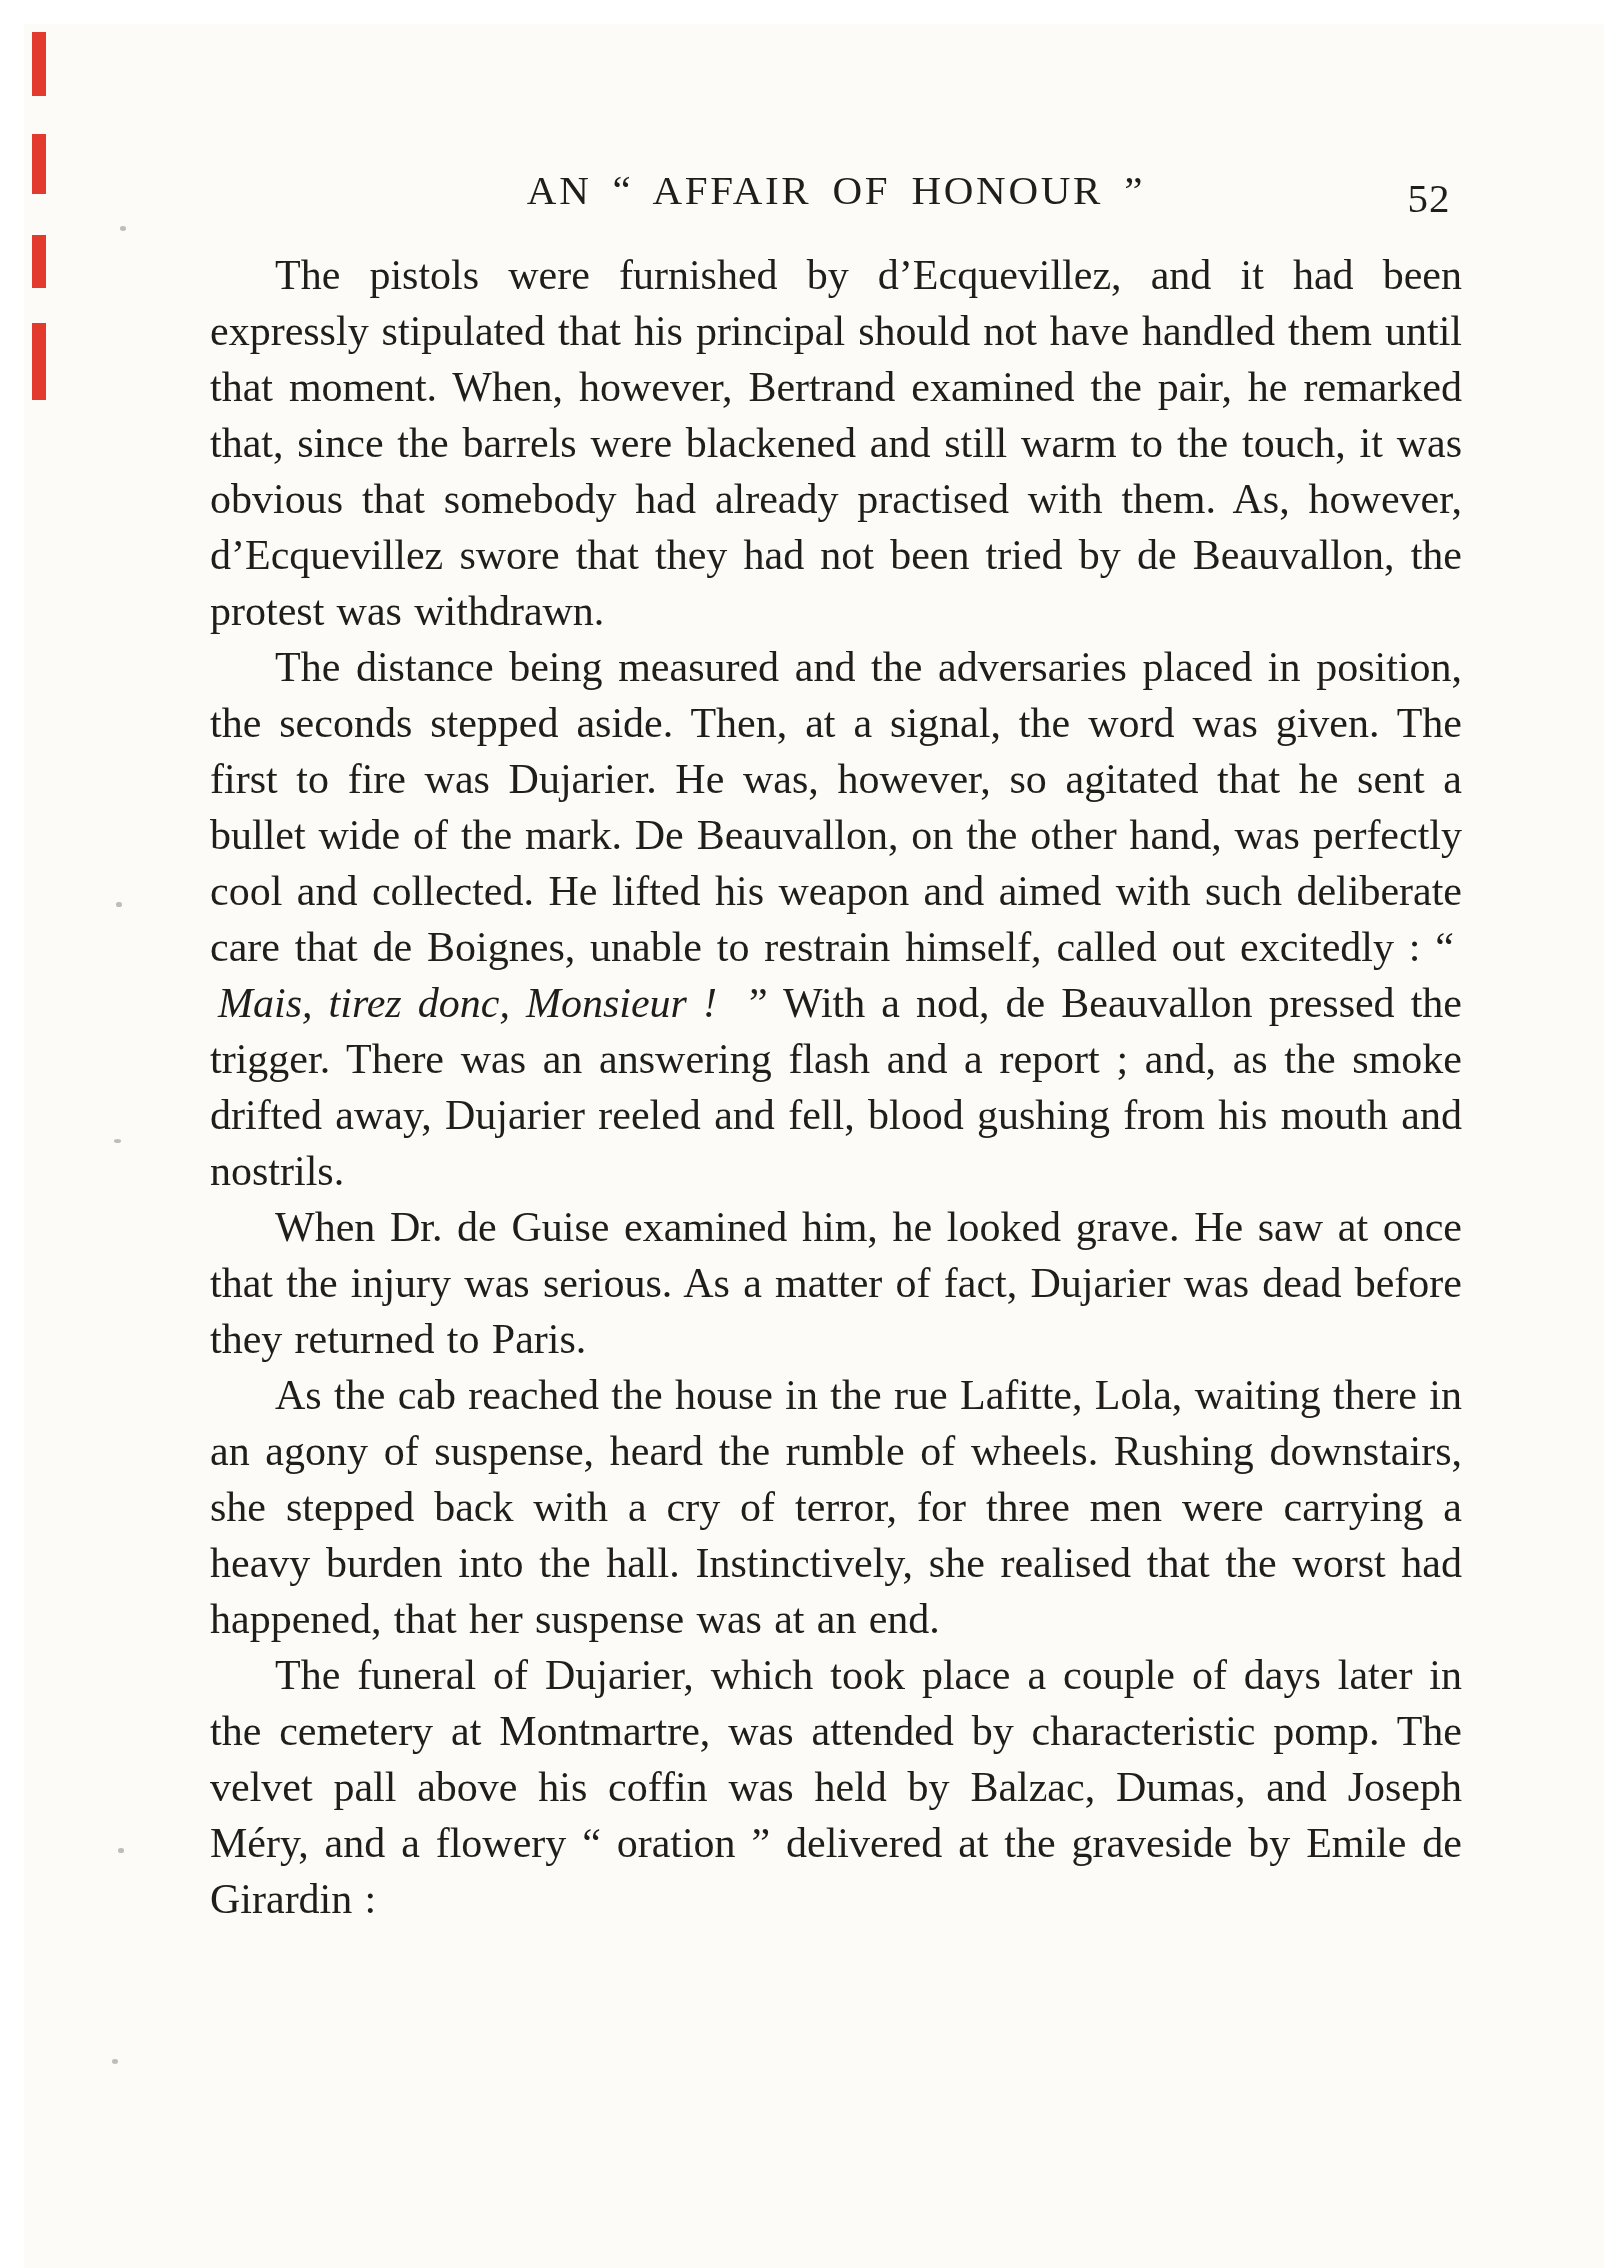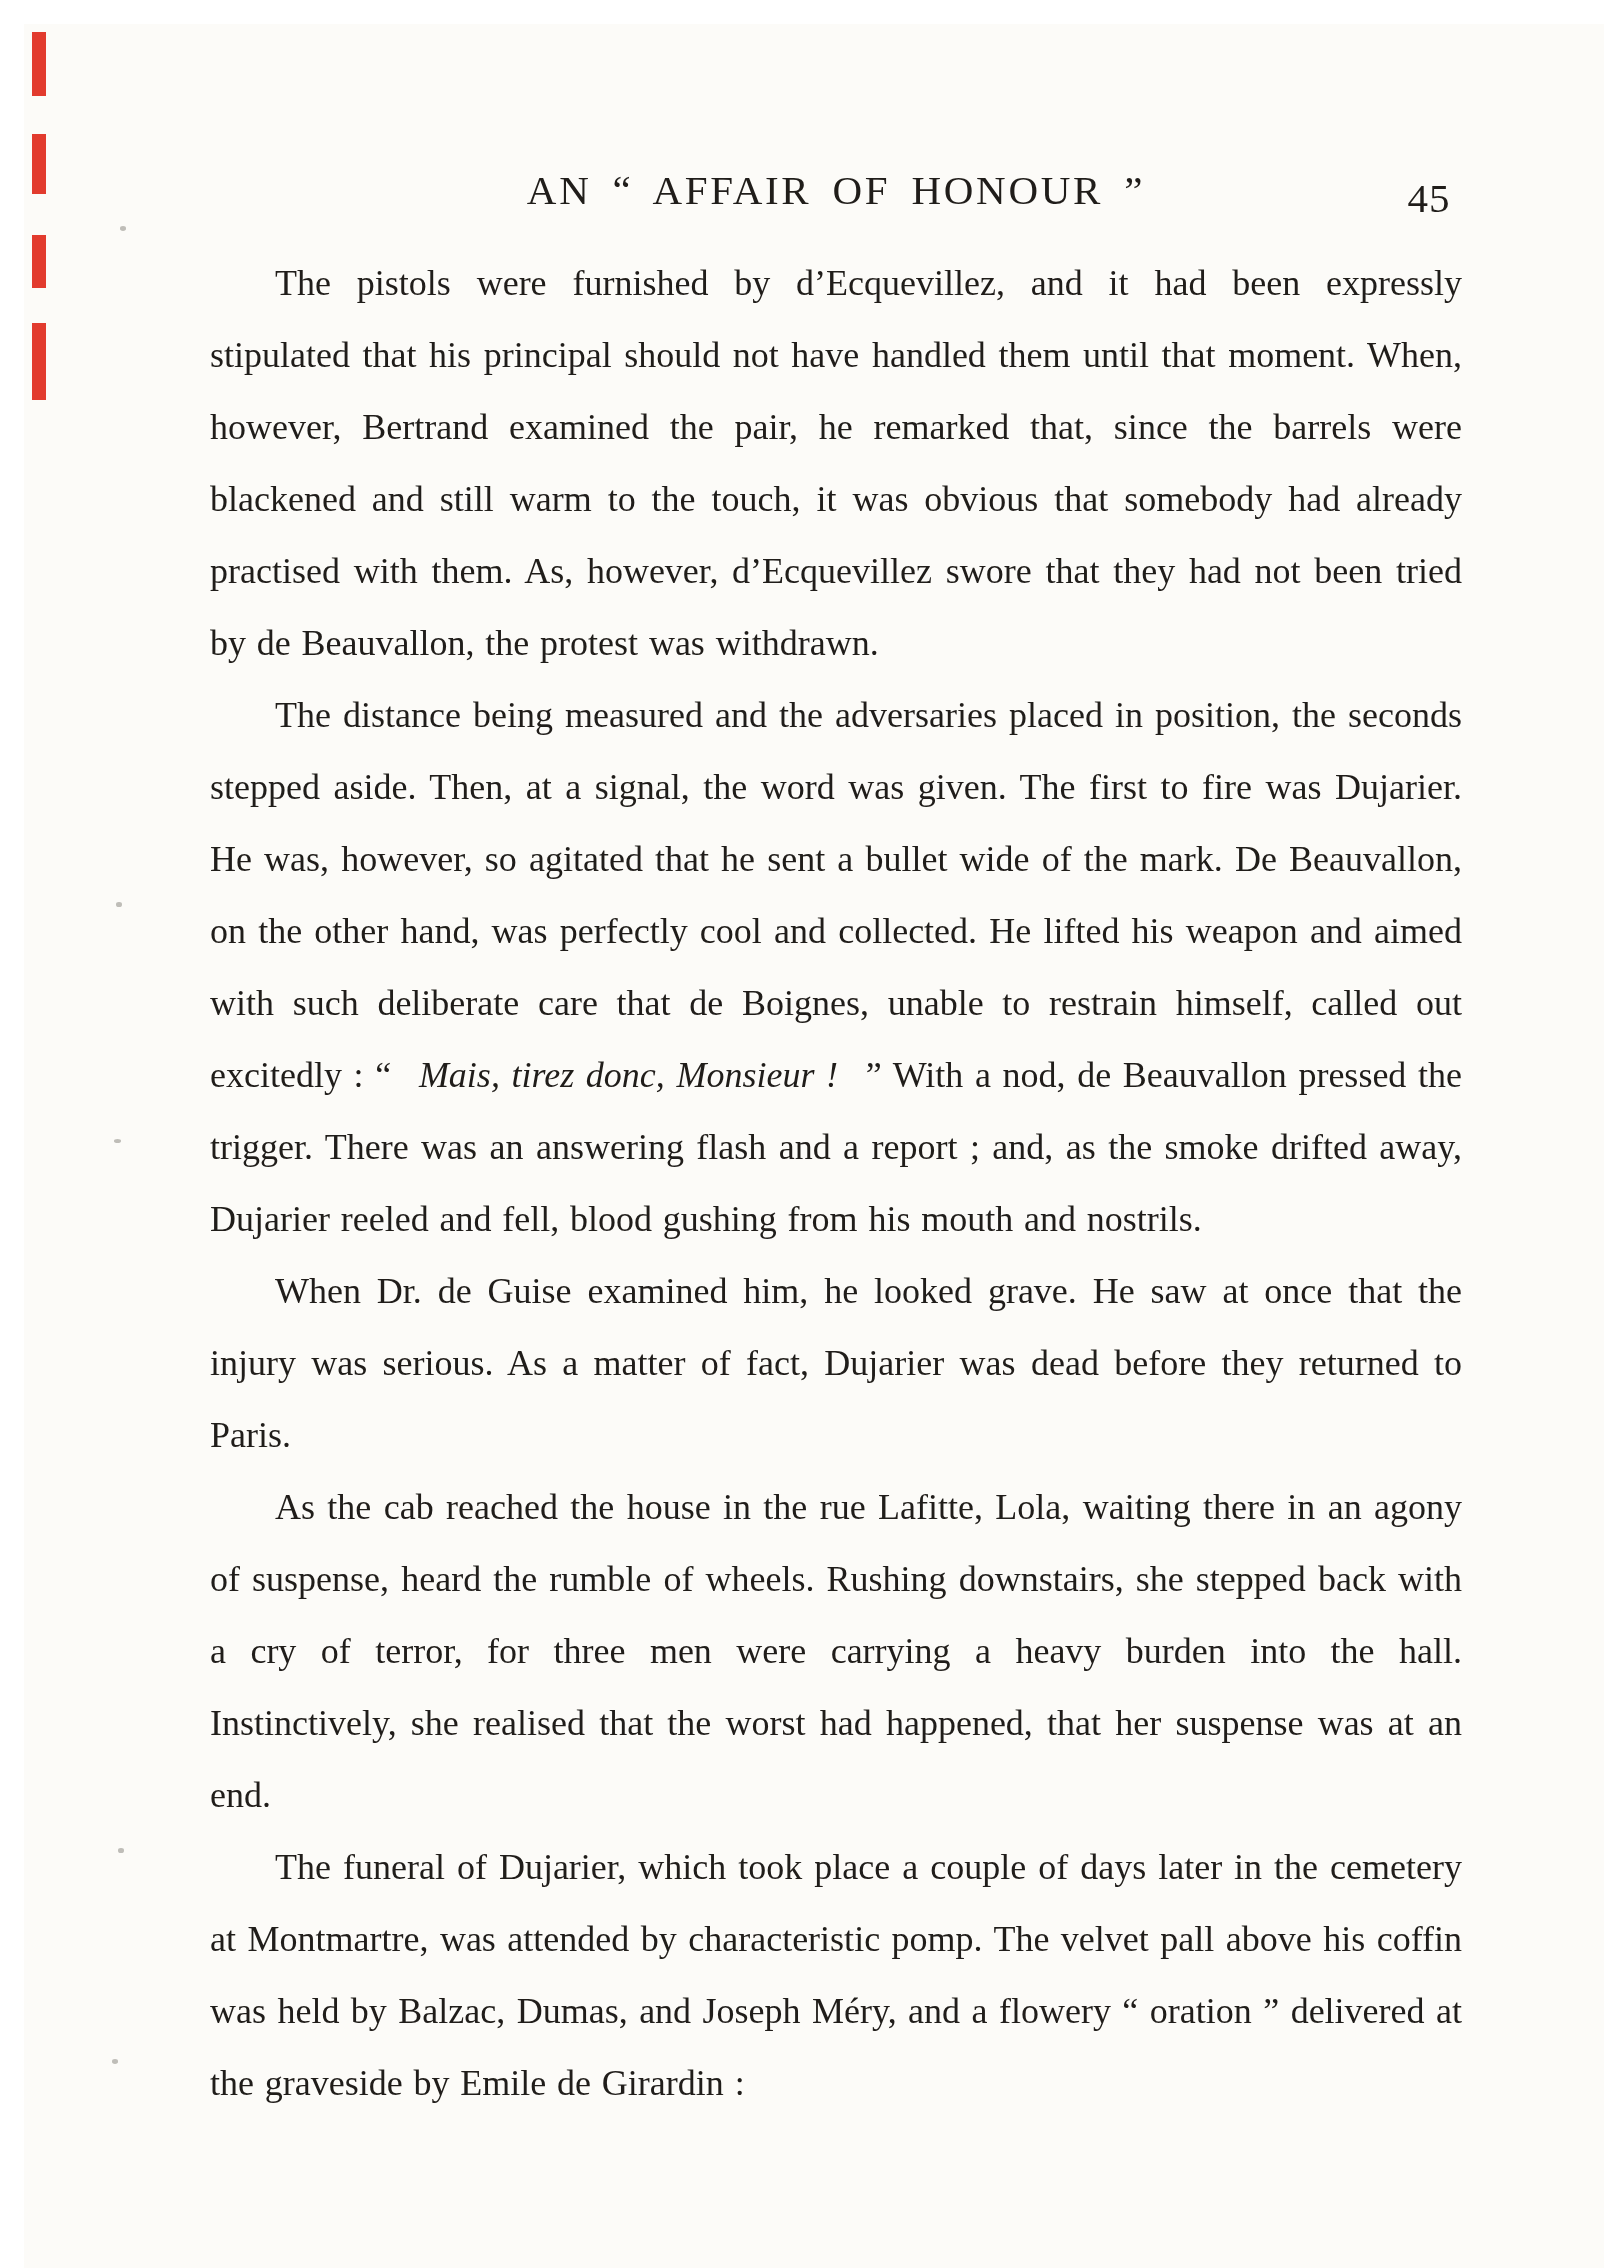--- a/index.html
+++ b/index.html
@@ -61,22 +61,22 @@
   }
   .page-number {
     position: absolute;
     right: 3.7px;
     top: 0;
     letter-spacing: 0.9px;
     word-spacing: normal;
   }
 
   .text-block {
-    font-size: 36px;
-    line-height: 72px;
+    font-size: 42px;
+    line-height: 56px;
     text-align: justify;
     word-spacing: 1.8px;
   }
   .text-block p {
     text-indent: 57px;
     margin: 0;
   }
   .text-block em {
     font-style: italic;
   }
@@ -93,21 +93,21 @@
   <div class="speck s1"></div>
   <div class="speck s2"></div>
   <div class="speck s3"></div>
   <div class="speck s4"></div>
   <div class="speck s5"></div>
 
   <div class="content">
 
     <header class="running-head">
       <span class="head-title">AN “ AFFAIR OF HONOUR ”</span>
-      <span class="page-number">45</span>
+      <span class="page-number">52</span>
     </header>
 
     <main class="text-block">
         <p><span>The pistols were furnished by d’Ecquevillez, and it had been expressly stipulated that his principal should not have handled them until that moment. When, however, Bertrand examined the pair, he remarked that, since the barrels were blackened and still warm to the touch, it was obvious that somebody had already practised with them. As, however, d’Ecquevillez swore that they had not been tried by de Beauvallon, the protest was withdrawn.</span></p>
         <p><span>The distance being measured and the adversaries placed in position, the seconds stepped aside. Then, at a signal, the word was given. The first to fire was Dujarier. He was, however, so agitated that he sent a bullet wide of the mark. De Beauvallon, on the other hand, was perfectly cool and collected. He lifted his weapon and aimed with such deliberate care that de Boignes, unable to restrain himself, called out excitedly : “ </span><em>Mais, tirez donc, Monsieur !</em><span> ” With a nod, de Beauvallon pressed the trigger. There was an answering flash and a report ; and, as the smoke drifted away, Dujarier reeled and fell, blood gushing from his mouth and nostrils.</span></p>
         <p><span>When Dr. de Guise examined him, he looked grave. He saw at once that the injury was serious. As a matter of fact, Dujarier was dead before they returned to Paris.</span></p>
         <p><span>As the cab reached the house in the rue Lafitte, Lola, waiting there in an agony of suspense, heard the rumble of wheels. Rushing downstairs, she stepped back with a cry of terror, for three men were carrying a heavy burden into the hall. Instinctively, she realised that the worst had happened, that her suspense was at an end.</span></p>
         <p><span>The funeral of Dujarier, which took place a couple of days later in the cemetery at Montmartre, was attended by characteristic pomp. The velvet pall above his coffin was held by Balzac, Dumas, and Joseph Méry, and a flowery “ oration ” delivered at the graveside by Emile de Girardin :</span></p>
       </main>
 

